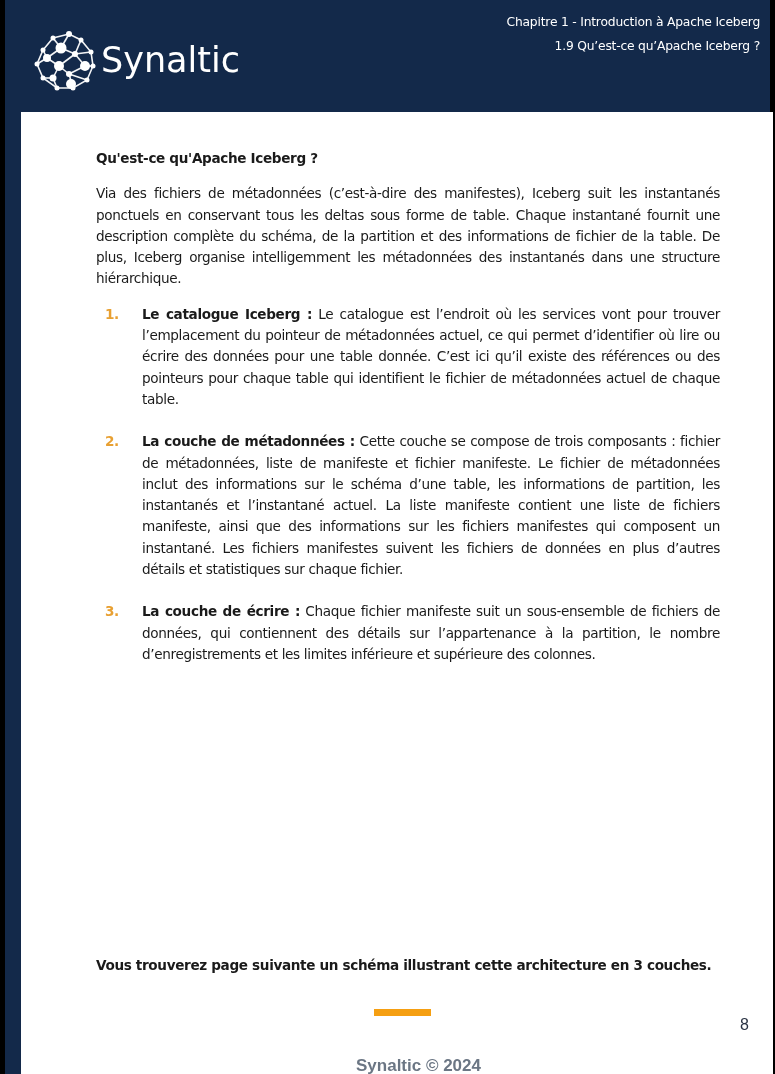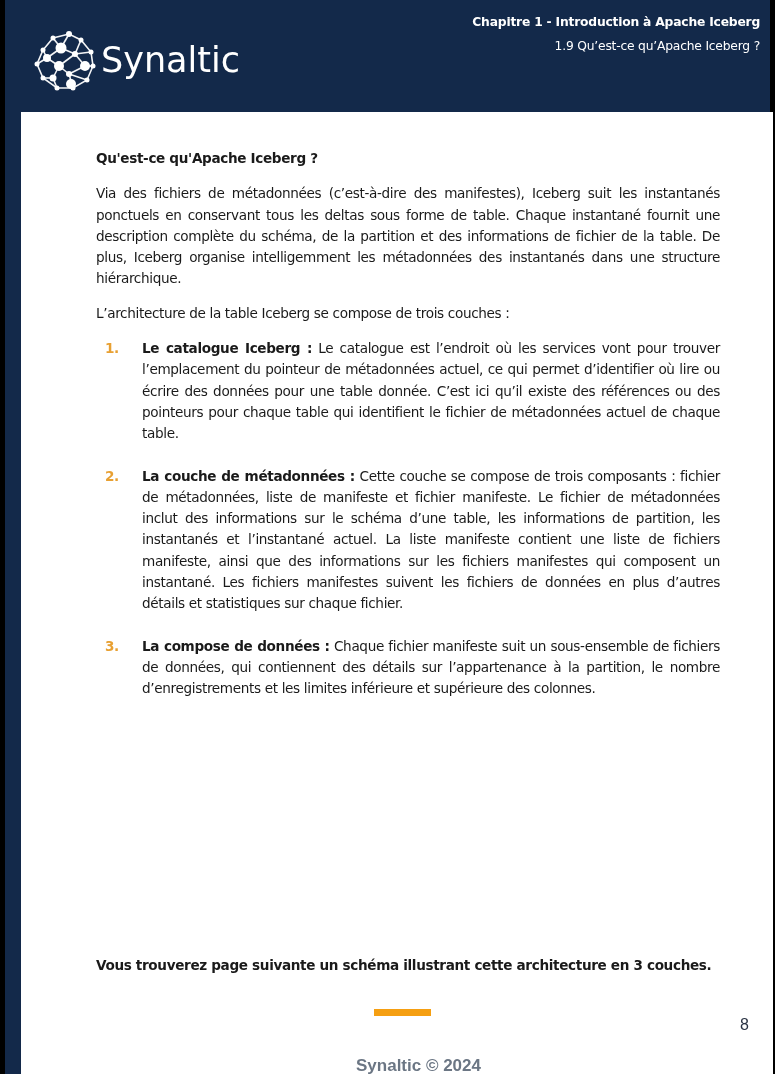--- a/index.html
+++ b/index.html
@@ -22,21 +22,21 @@
   }
   .logo svg { display: block; }
   .logo-text {
     color: #ffffff; font-family: "DejaVu Sans", sans-serif;
     font-size: 35px; font-weight: normal; letter-spacing: 0px;
     margin-left: 2px; margin-top: 1px;
   }
   .chapter {
     position: absolute; right: 10px; top: 15px; text-align: right;
     color: #ffffff; font-family: "DejaVu Sans", sans-serif;
-    font-size: 12.3px; font-weight: bold; letter-spacing: -0.2px;
+    font-size: 12.3px; font-weight: normal; letter-spacing: -0.2px;
   }
   .section {
     position: absolute; right: 10px; top: 39px; text-align: right;
     color: #ffffff; font-family: "DejaVu Sans", sans-serif;
     font-size: 12.3px; letter-spacing: -0.2px;
   }
   .page {
     position: absolute; left: 16px; top: 112px; width: 752px; height: 1056px;
     background: #ffffff;
   }
@@ -127,34 +127,33 @@
       <span class="logo-text">Synaltic</span>
     </div>
     <div class="chapter">Chapitre 1 - Introduction à Apache Iceberg</div>
     <div class="section">1.9 Qu’est-ce qu’Apache Iceberg ?</div>
   </div>
 
   <div class="page">
     <div class="content">
       <p class="title">Qu'est-ce qu'Apache Iceberg ?</p>
       <p class="para">Via des fichiers de métadonnées (c’est-à-dire des manifestes), Iceberg suit les instantanés ponctuels en conservant tous les deltas sous forme de table. Chaque instantané fournit une description complète du schéma, de la partition et des informations de fichier de la table. De plus, Iceberg organise intelligemment les métadonnées des instantanés dans une structure hiérarchique.</p>
-      <p>L’architecture de la table Iceberg se compose de trois couches :</p>
 
       <div class="list">
         <div class="item">
           <div class="num">1.</div>
           <div class="item-body"><b>Le catalogue Iceberg :</b><span> Le catalogue est l’endroit où les services vont pour trouver l’emplacement du pointeur de métadonnées actuel, ce qui permet d’identifier où lire ou écrire des données pour une table donnée. C’est ici qu’il existe des références ou des pointeurs pour chaque table qui identifient le fichier de métadonnées actuel de chaque table.</span></div>
         </div>
         <div class="item">
           <div class="num">2.</div>
           <div class="item-body"><b>La couche de métadonnées :</b><span> Cette couche se compose de trois composants : fichier de métadonnées, liste de manifeste et fichier manifeste. Le fichier de métadonnées inclut des informations sur le schéma d’une table, les informations de partition, les instantanés et l’instantané actuel. La liste manifeste contient une liste de fichiers manifeste, ainsi que des informations sur les fichiers manifestes qui composent un instantané. Les fichiers manifestes suivent les fichiers de données en plus d’autres détails et statistiques sur chaque fichier.</span></div>
         </div>
         <div class="item">
           <div class="num">3.</div>
-          <div class="item-body"><b>La compose de données :</b><span> Chaque fichier manifeste suit un sous-ensemble de fichiers de données, qui contiennent des détails sur l’appartenance à la partition, le nombre d’enregistrements et les limites inférieure et supérieure des colonnes.</span></div>
+          <div class="item-body"><b>La couche de écrire :</b><span> Chaque fichier manifeste suit un sous-ensemble de fichiers de données, qui contiennent des détails sur l’appartenance à la partition, le nombre d’enregistrements et les limites inférieure et supérieure des colonnes.</span></div>
         </div>
       </div>
     </div>
 
     <p class="closing content" style="top:829px;font-weight:bold;">Vous trouverez page suivante un schéma illustrant cette architecture en 3 couches.</p>
 
     <div class="footer-bar"></div>
     <div class="footer-text">Synaltic © 2024</div>
     <div class="page-num">8</div>
   </div>

